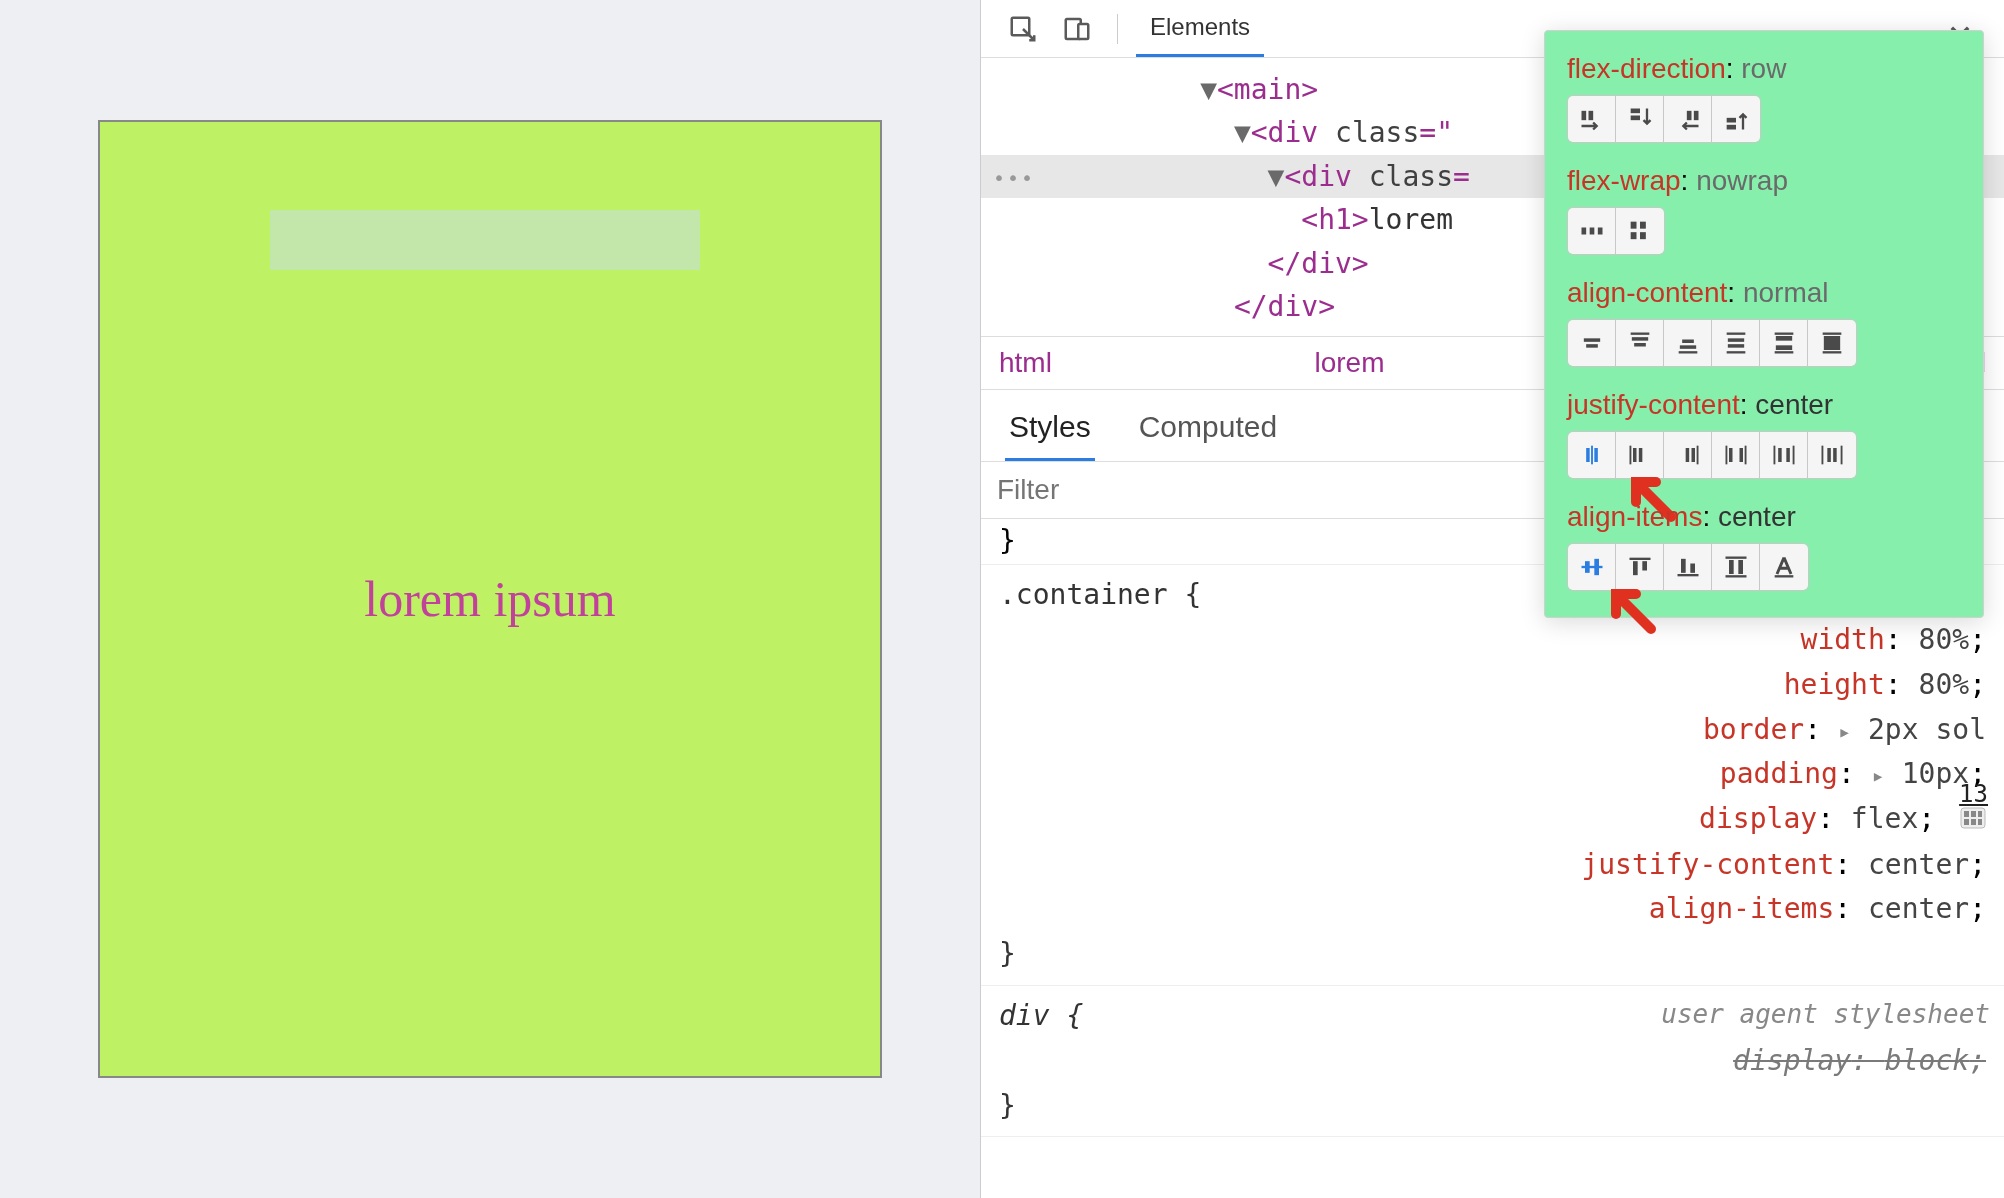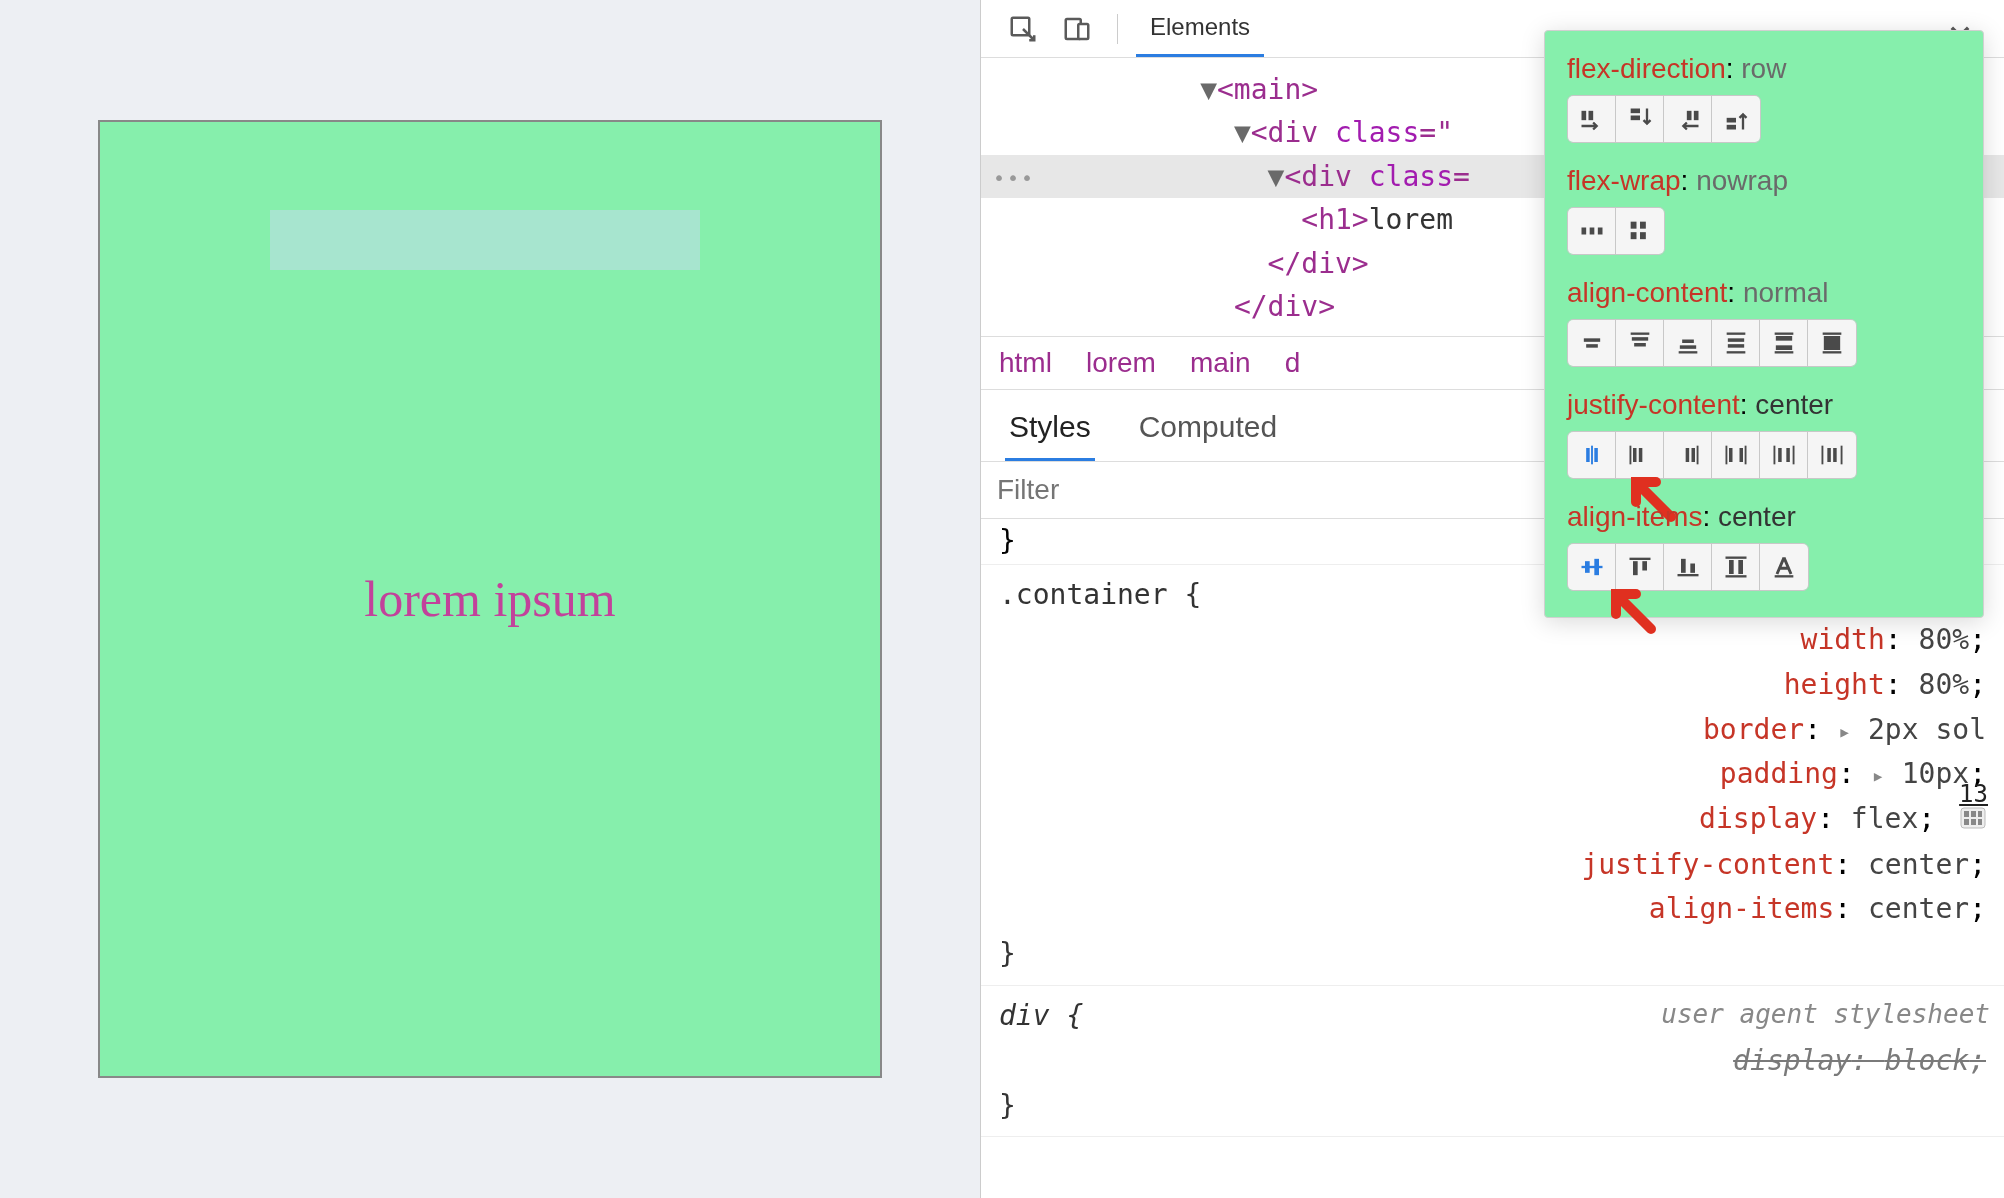--- a/index.html
+++ b/index.html
@@ -1,34 +1,34 @@
 <!DOCTYPE html>
 <html><head>
 <meta charset="utf-8">
 <style>
 * { box-sizing: border-box; margin: 0; padding: 0; }
 body { font-family: -apple-system, BlinkMacSystemFont, "Segoe UI", sans-serif; width: 2004px; height: 1198px; overflow: hidden; display: flex; background: #fff; }
 .viewport { width: 980px; height: 100%; background: #edeff3; display: flex; align-items: center; justify-content: center; }
-.container-box { width: 80%; height: 80%; border: 2px solid #888; padding: 10px; display: flex; justify-content: center; align-items: center; background: #86efac; }
+.container-box { width: 80%; height: 80%; border: 2px solid #888; padding: 10px; display: flex; justify-content: center; align-items: center; background: #bef264; }
 .highlight-bar { position: absolute; top: 210px; left: 270px; width: 430px; height: 60px; background: #c7dbf2; opacity: 0.5; }
 .container-box h1 { font-family: Georgia, serif; color: #c2429b; font-size: 50px; font-weight: normal; }
 .devtools { flex: 1; height: 100%; display: flex; flex-direction: column; border-left: 1px solid #ccc; position: relative; }
 .toolbar { height: 58px; display: flex; align-items: center; gap: 10px; padding: 0 20px; border-bottom: 1px solid #ddd; }
 .toolbar .icon-btn { width: 44px; height: 44px; display: flex; align-items: center; justify-content: center; color: #5a5a5a; }
 .toolbar .sep { width: 1px; height: 30px; background: #ccc; margin: 0 8px; }
 .toolbar .tab { font-size: 24px; color: #333; padding: 0 14px; height: 100%; display: flex; align-items: center; }
 .dom-tree { flex: 0 0 auto; font-family: Menlo, Consolas, monospace; font-size: 28px; padding: 10px 0 8px 0; line-height: 1.55; }
 .dom-tree .row { white-space: pre; padding: 0 14px 0 0; }
 .dom-tree .sel { background: #e7e7e7; position: relative; }
 .dom-tree .sel::before { content: "•••"; position: absolute; left: 12px; color: #999; font-size: 20px; letter-spacing: 2px; top: 8px; }
 .t-tag { color: #9b2d8e; }
-.t-attr { color: #a21caf; }
+.t-attr { color: #404040; }
 .t-txt { color: #333; }
 .twisty { color: #6a6a6a; }
-.breadcrumb { border-top: 1px solid #ddd; border-bottom: 1px solid #ddd; padding: 10px 18px; font-size: 28px; color: #9b2d8e; display: flex; gap: 34px; }
+.breadcrumb { border-top: 1px solid #ddd; border-bottom: 1px solid #ddd; padding: 10px 18px; font-size: 28px; color: #9b2d8e; display: flex; gap: 34px; justify-content: space-between; }
 .subtabs { display: flex; gap: 40px; padding: 12px 24px 0 24px; border-bottom: 1px solid #ddd; font-size: 30px; }
 .subtabs .st { padding: 8px 4px 14px 4px; color: #555; }
 .subtabs .st.active { color: #222; border-bottom: 3px solid #2b7de1; }
 .filter-row { border-bottom: 1px solid #ddd; }
 .filter-row input { width: 100%; font-size: 28px; padding: 12px 16px; border: none; outline: none; color: #0369a1; }
 .styles { flex: 1; font-family: Menlo, Consolas, monospace; font-size: 28px; line-height: 1.6; overflow: hidden; }
 .rule { padding: 8px 18px; border-bottom: 1px solid #eee; position: relative; }
 .sel-name { color: #333; }
 .prop { padding-left: 40px; text-align: right; }
 .p-name { color: #c63527; }

